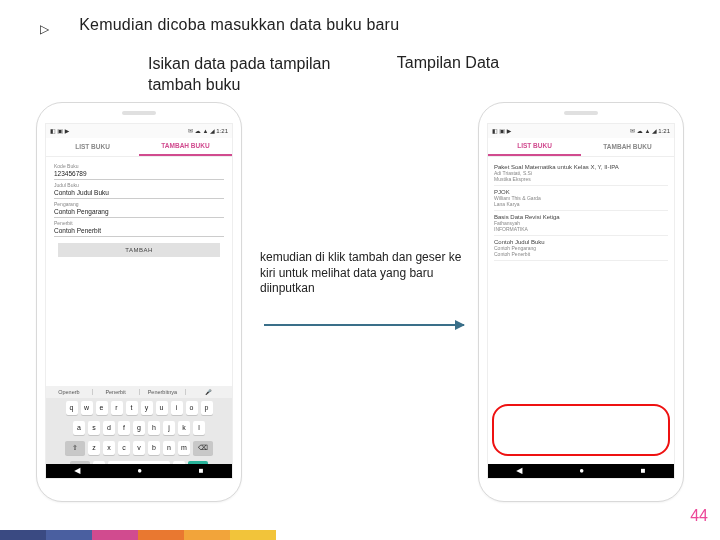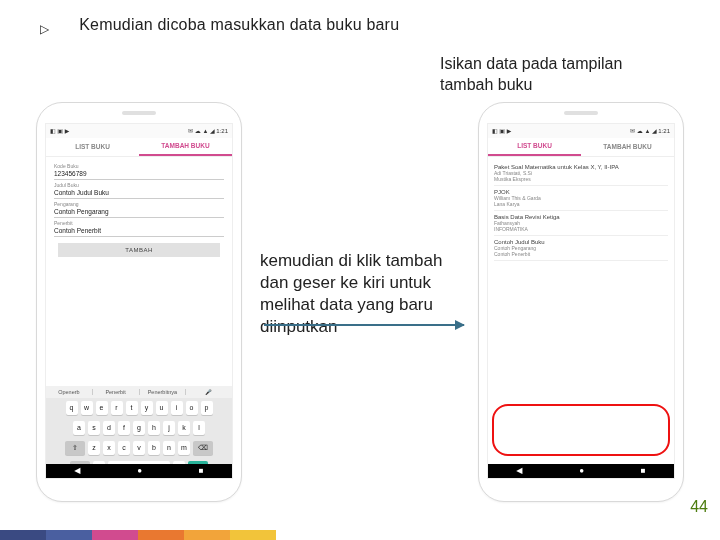--- a/index.html
+++ b/index.html
@@ -1,19 +1,19 @@
 <!DOCTYPE html>
 <html><head>
 <meta charset="utf-8">
 <style>
 html,body{margin:0;padding:0;width:720px;height:540px;font-family:Arial,Helvetica,sans-serif;background:#fff;color:#222;position:relative}
 .bullet-row{padding:16px 0 8px 40px;display:flex;align-items:flex-start;gap:30px}
 .bullet{font-size:12px;line-height:26px}
 .bullet-text{font-size:16px;letter-spacing:.2px}
-.captions{display:flex;justify-content:flex-end;padding:4px 80px 6px 56px}
+.captions{display:flex;justify-content:center;padding:4px 80px 6px 56px}
 .cap-left{width:200px;font-size:16px;line-height:1.3}
 .cap-right{width:200px;text-align:center;font-size:16px}
 .phones{display:flex;justify-content:space-between;align-items:flex-start;padding:0 36px}
 .phone{width:204px;height:398px;border:1px solid #d9d9d9;border-radius:26px;background:#fff;position:relative;box-shadow:0 1px 2px rgba(0,0,0,.05)}
 .speaker{position:absolute;top:8px;left:50%;width:34px;height:4px;background:#e0e0e0;border-radius:2px;transform:translateX(-50%)}
 .screen{position:absolute;top:20px;left:8px;right:8px;bottom:22px;background:#fff;border:1px solid #eee;overflow:hidden}
 .statusbar{height:14px;background:#fafafa;display:flex;justify-content:space-between;align-items:center;padding:0 4px;font-size:6px;color:#333}
 .tabs{display:flex;height:18px;border-bottom:1px solid #eee}
 .tab{flex:1;text-align:center;font-size:6.5px;font-weight:700;line-height:18px;color:#888}
 .tab.active{color:#d14b8f;border-bottom:2px solid #d14b8f;line-height:16px}
@@ -30,37 +30,38 @@
 .kb-key.wide{width:20px;background:#c8c8c8}
 .kb-key.space{width:62px}
 .kb-key.enter{background:#29b39a;color:#fff}
 .list{padding:4px 6px;font-size:6px}
 .card{border-bottom:1px solid #eee;padding:3px 0}
 .c-title{font-size:6px;color:#444}
 .c-sub{font-size:5px;color:#888}
 .highlight{position:absolute;border:2px solid #e11;border-radius:16px}
 .navbar{position:absolute;bottom:0;left:0;right:0;height:14px;background:#000;display:flex;justify-content:space-around;align-items:center}
 .nav-ic{color:#fff;font-size:8px}
-.middle{position:absolute;left:260px;top:250px;width:210px;font-size:17px;line-height:1.3}
+.middle{position:absolute;left:260px;top:250px;width:210px;font-size:12px;line-height:1.3}
 .arrow{position:absolute;left:264px;top:324px;width:200px;height:2px;background:#3a6f89}
 .arrow::after{content:"";position:absolute;right:-1px;top:-4px;border-left:10px solid #3a6f89;border-top:5px solid transparent;border-bottom:5px solid transparent}
-.pagen{position:absolute;right:12px;bottom:24px;font-size:16px;color:#4d7c0f}
+.pagen{position:absolute;right:12px;bottom:15px;font-size:16px;color:#ec4899}
 .footer-bars{position:absolute;left:0;bottom:0;height:10px;display:flex}
 .fb{height:10px}
 </style>
 </head>
 <body>
 
 <div class="bullet-row">
   <span class="bullet">▷</span>
   <span class="bullet-text">Kemudian dicoba masukkan data buku baru</span>
 </div>
 
 <div class="captions">
   <div class="cap-left">Isikan data pada tampilan tambah buku</div>
+  <div class="cap-right">Tampilan Data</div>
 </div>
 
 <div class="phones">
 
   <div class="phone">
     <div class="speaker"></div>
     <div class="screen">
       <div class="statusbar">
         <span>◧ ▣ ▶</span>
         <span>✉ ☁ ▲ ◢ 1:21</span>

